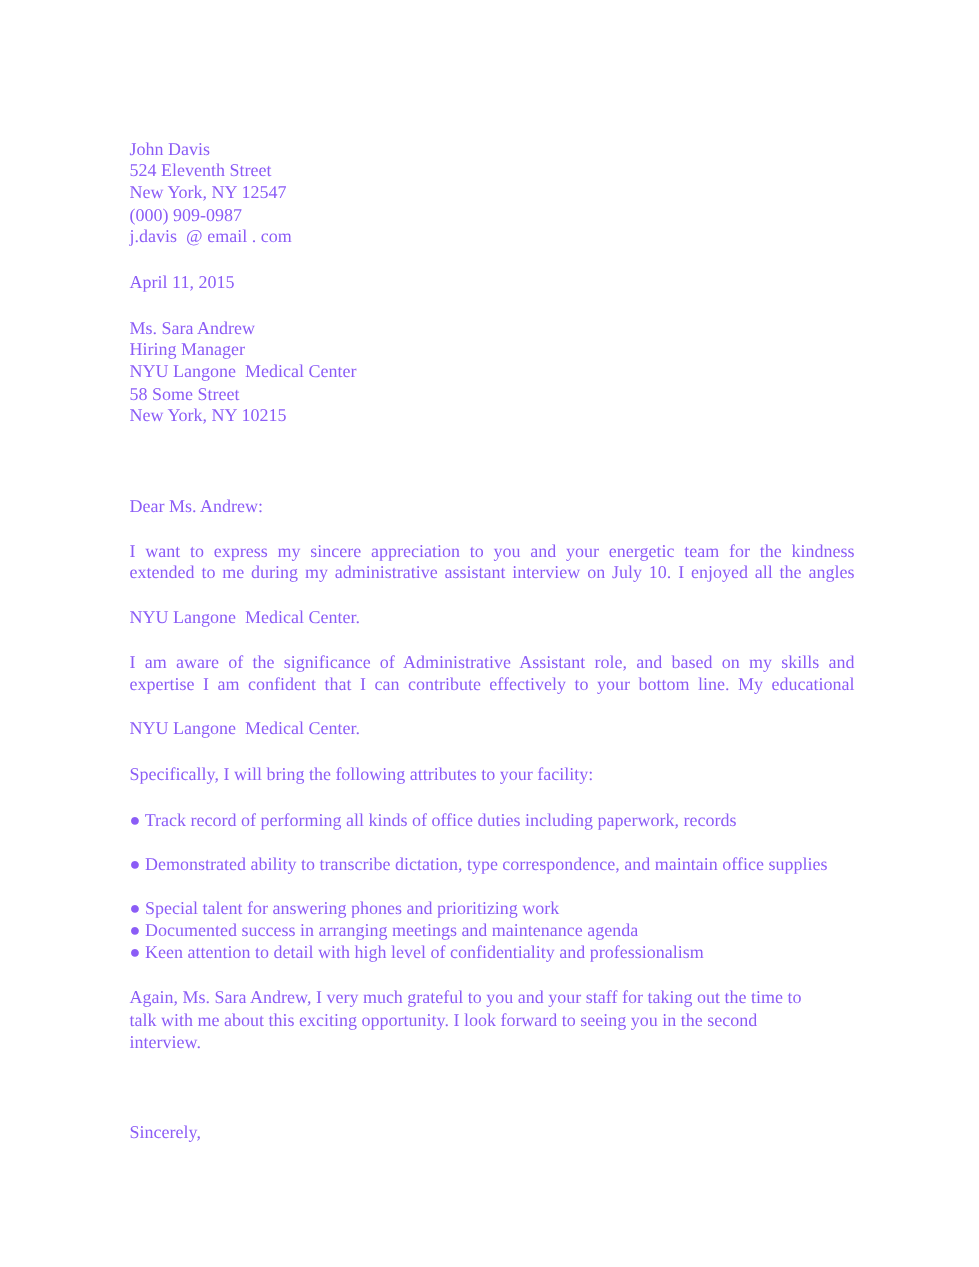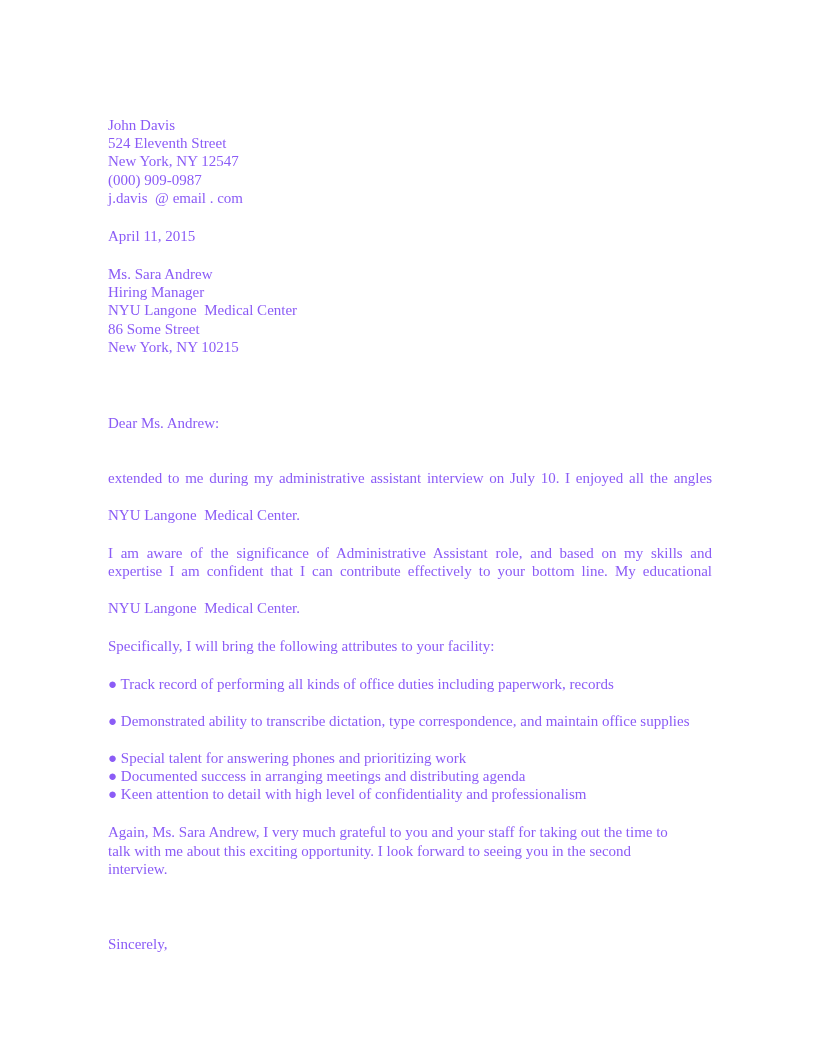--- a/index.html
+++ b/index.html
@@ -19,38 +19,39 @@
   <div class="line" style="top:134px">524 Eleventh Street</div>
   <div class="line" style="top:152px">New York, NY 12547</div>
   <div class="line" style="top:171px">(000) 909-0987</div>
   <div class="line" style="top:189px">j.davis  @ email . com</div>
 
   <div class="line" style="top:227px">April 11, 2015</div>
 
   <div class="line" style="top:265px">Ms. Sara Andrew</div>
   <div class="line" style="top:283px">Hiring Manager</div>
   <div class="line" style="top:301px">NYU Langone  Medical Center</div>
-  <div class="line" style="top:320px">86 Some Street</div>
+  <div class="line" style="top:320px">58 Some Street</div>
   <div class="line" style="top:338px">New York, NY 10215</div>
 
   <div class="line" style="top:414px">Dear Ms. Andrew:</div>
 
+  <div class="line just" style="top:451px">I want to express my sincere appreciation to you and your energetic team for the kindness</div>
   <div class="line just" style="top:469px">extended to me during my administrative assistant interview on July 10. I enjoyed all the angles</div>
   <div class="line" style="top:506px">NYU Langone  Medical Center.</div>
 
   <div class="line just" style="top:544px">I am aware of the significance of Administrative Assistant role, and based on my skills and</div>
   <div class="line just" style="top:562px">expertise I am confident that I can contribute effectively to your bottom line. My educational</div>
   <div class="line" style="top:599px">NYU Langone  Medical Center.</div>
 
   <div class="line" style="top:637px">Specifically, I will bring the following attributes to your facility:</div>
 
   <div class="line" style="top:675px"><span>●</span> <span>Track record of performing all kinds of office duties including paperwork, records</span></div>
   <div class="line" style="top:712px"><span>●</span> <span>Demonstrated ability to transcribe dictation, type correspondence, and maintain office supplies</span></div>
   <div class="line" style="top:749px"><span>●</span> <span>Special talent for answering phones and prioritizing work</span></div>
-  <div class="line" style="top:767px"><span>●</span> <span>Documented success in arranging meetings and distributing agenda</span></div>
+  <div class="line" style="top:767px"><span>●</span> <span>Documented success in arranging meetings and maintenance agenda</span></div>
   <div class="line" style="top:785px"><span>●</span> <span>Keen attention to detail with high level of confidentiality and professionalism</span></div>
 
   <div class="line" style="top:823px">Again, Ms. Sara Andrew, I very much grateful to you and your staff for taking out the time to</div>
   <div class="line" style="top:842px">talk with me about this exciting opportunity. I look forward to seeing you in the second</div>
   <div class="line" style="top:860px">interview.</div>
 
   <div class="line" style="top:935px">Sincerely,</div>
 </div>
 
 </body></html>

